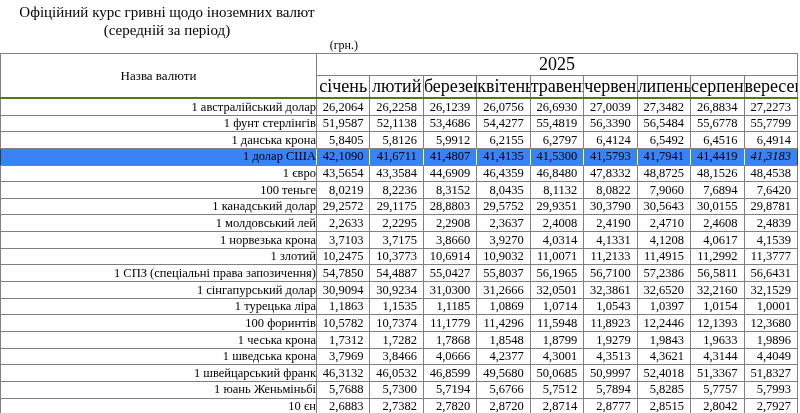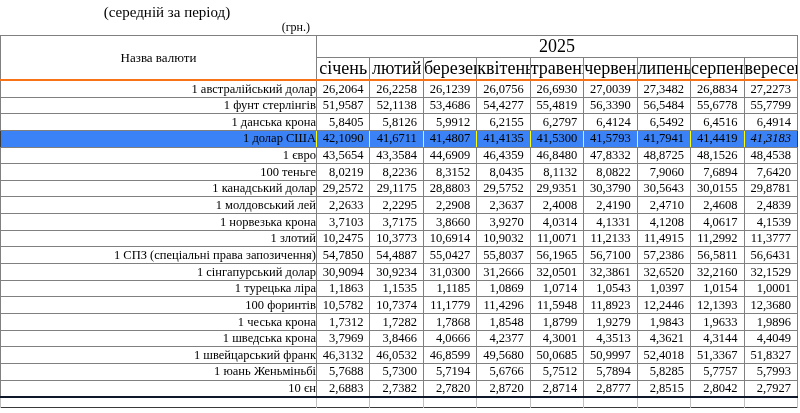--- a/index.html
+++ b/index.html
@@ -8,53 +8,54 @@
     background: #ffffff;
     font-family: "Liberation Serif", serif;
     color: #000000;
   }
   .title-block {
     width: 334px; text-align: center;
     padding-top: 3px; font-size: 15px; line-height: 18px;
   }
   .unit-line {
     width: 310px; text-align: right;
-    font-size: 12px; height: 14px; line-height: 13px;
+    font-size: 12px; height: 14px; line-height: 13px; padding-left: 48px;
   }
   table.rates {
     border-collapse: collapse; table-layout: fixed;
     width: 798px;
     border: 1px solid #3a3a3a;
   }
   th, td {
     border: 1px solid #808080;
     font-weight: normal; overflow: hidden; white-space: nowrap;
   }
   thead th { font-size: 18px; text-align: center; padding: 0; }
   thead tr.year-row th { height: 16px; }
   thead tr.month-row th { height: 16px; }
-  thead { border-bottom: 2px solid #f97316; }
+  thead { border-bottom: 2px solid #4d7c0f; }
   th.name-col-header { font-size: 13px; }
   tbody td { font-size: 12.5px; height: 15.65px; padding: 0; line-height: 1; }
   td.name { text-align: right; padding-left: 4px; }
   td.val  { text-align: right; padding-right: 6px; }
   tr.hl td { background: #3b82f6; }
   tr.hl td { border-left-color: #ffff00; border-right-color: #ffff00; }
   tr.hl td:first-child { border-left-color: #3a3a3a; }
   tr.hl td:last-child  { border-right-color: #3a3a3a; font-style: italic; }
   tr.last-row td { border-bottom: 2px solid #0f172a; }
   tr.cut-row td {
     height: 9px; background: #ffffff;
     border: 1px solid #bfbfbf; border-top: none; border-bottom: none;
   }
 </style>
 </head>
 <body>
 
 <div class="title-block">
+  <div>Офіційний курс гривні щодо іноземних валют</div>
   <div>(середній за період)</div>
 </div>
 <div class="unit-line">(грн.)</div>
 
 <table class="rates">
   <colgroup>
     <col style="width:316px">
     <col span="9">
   </colgroup>
   <thead>

